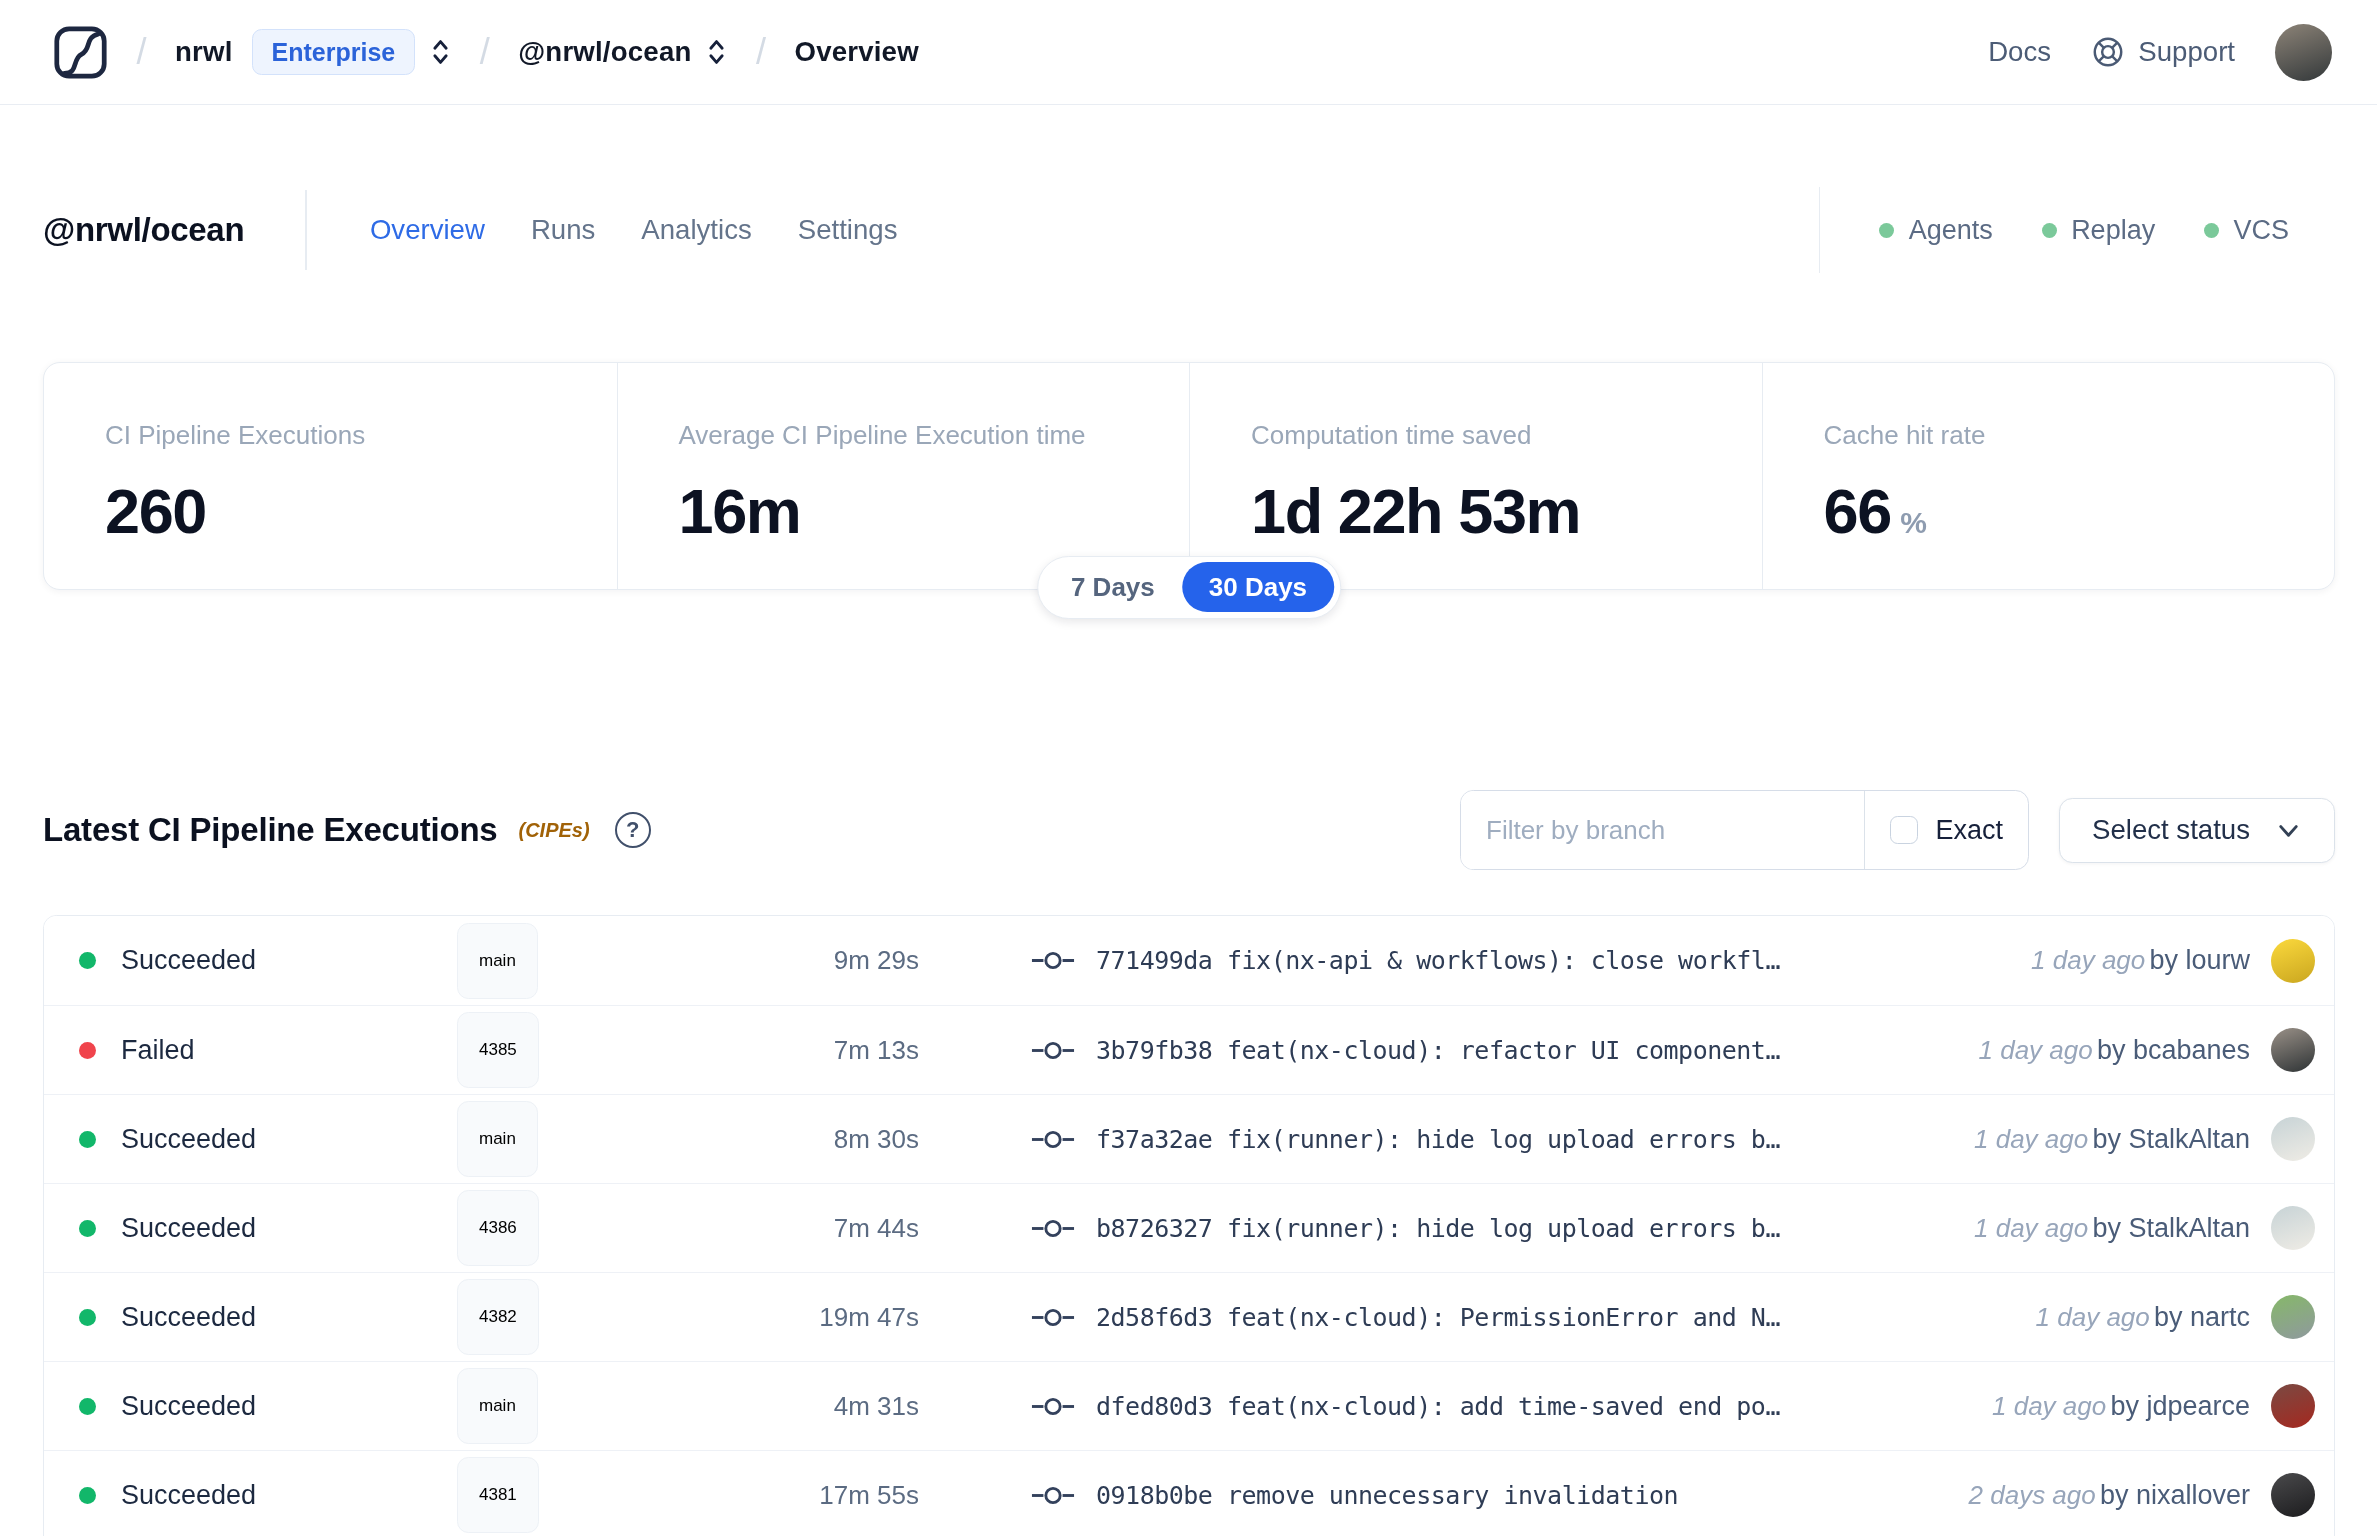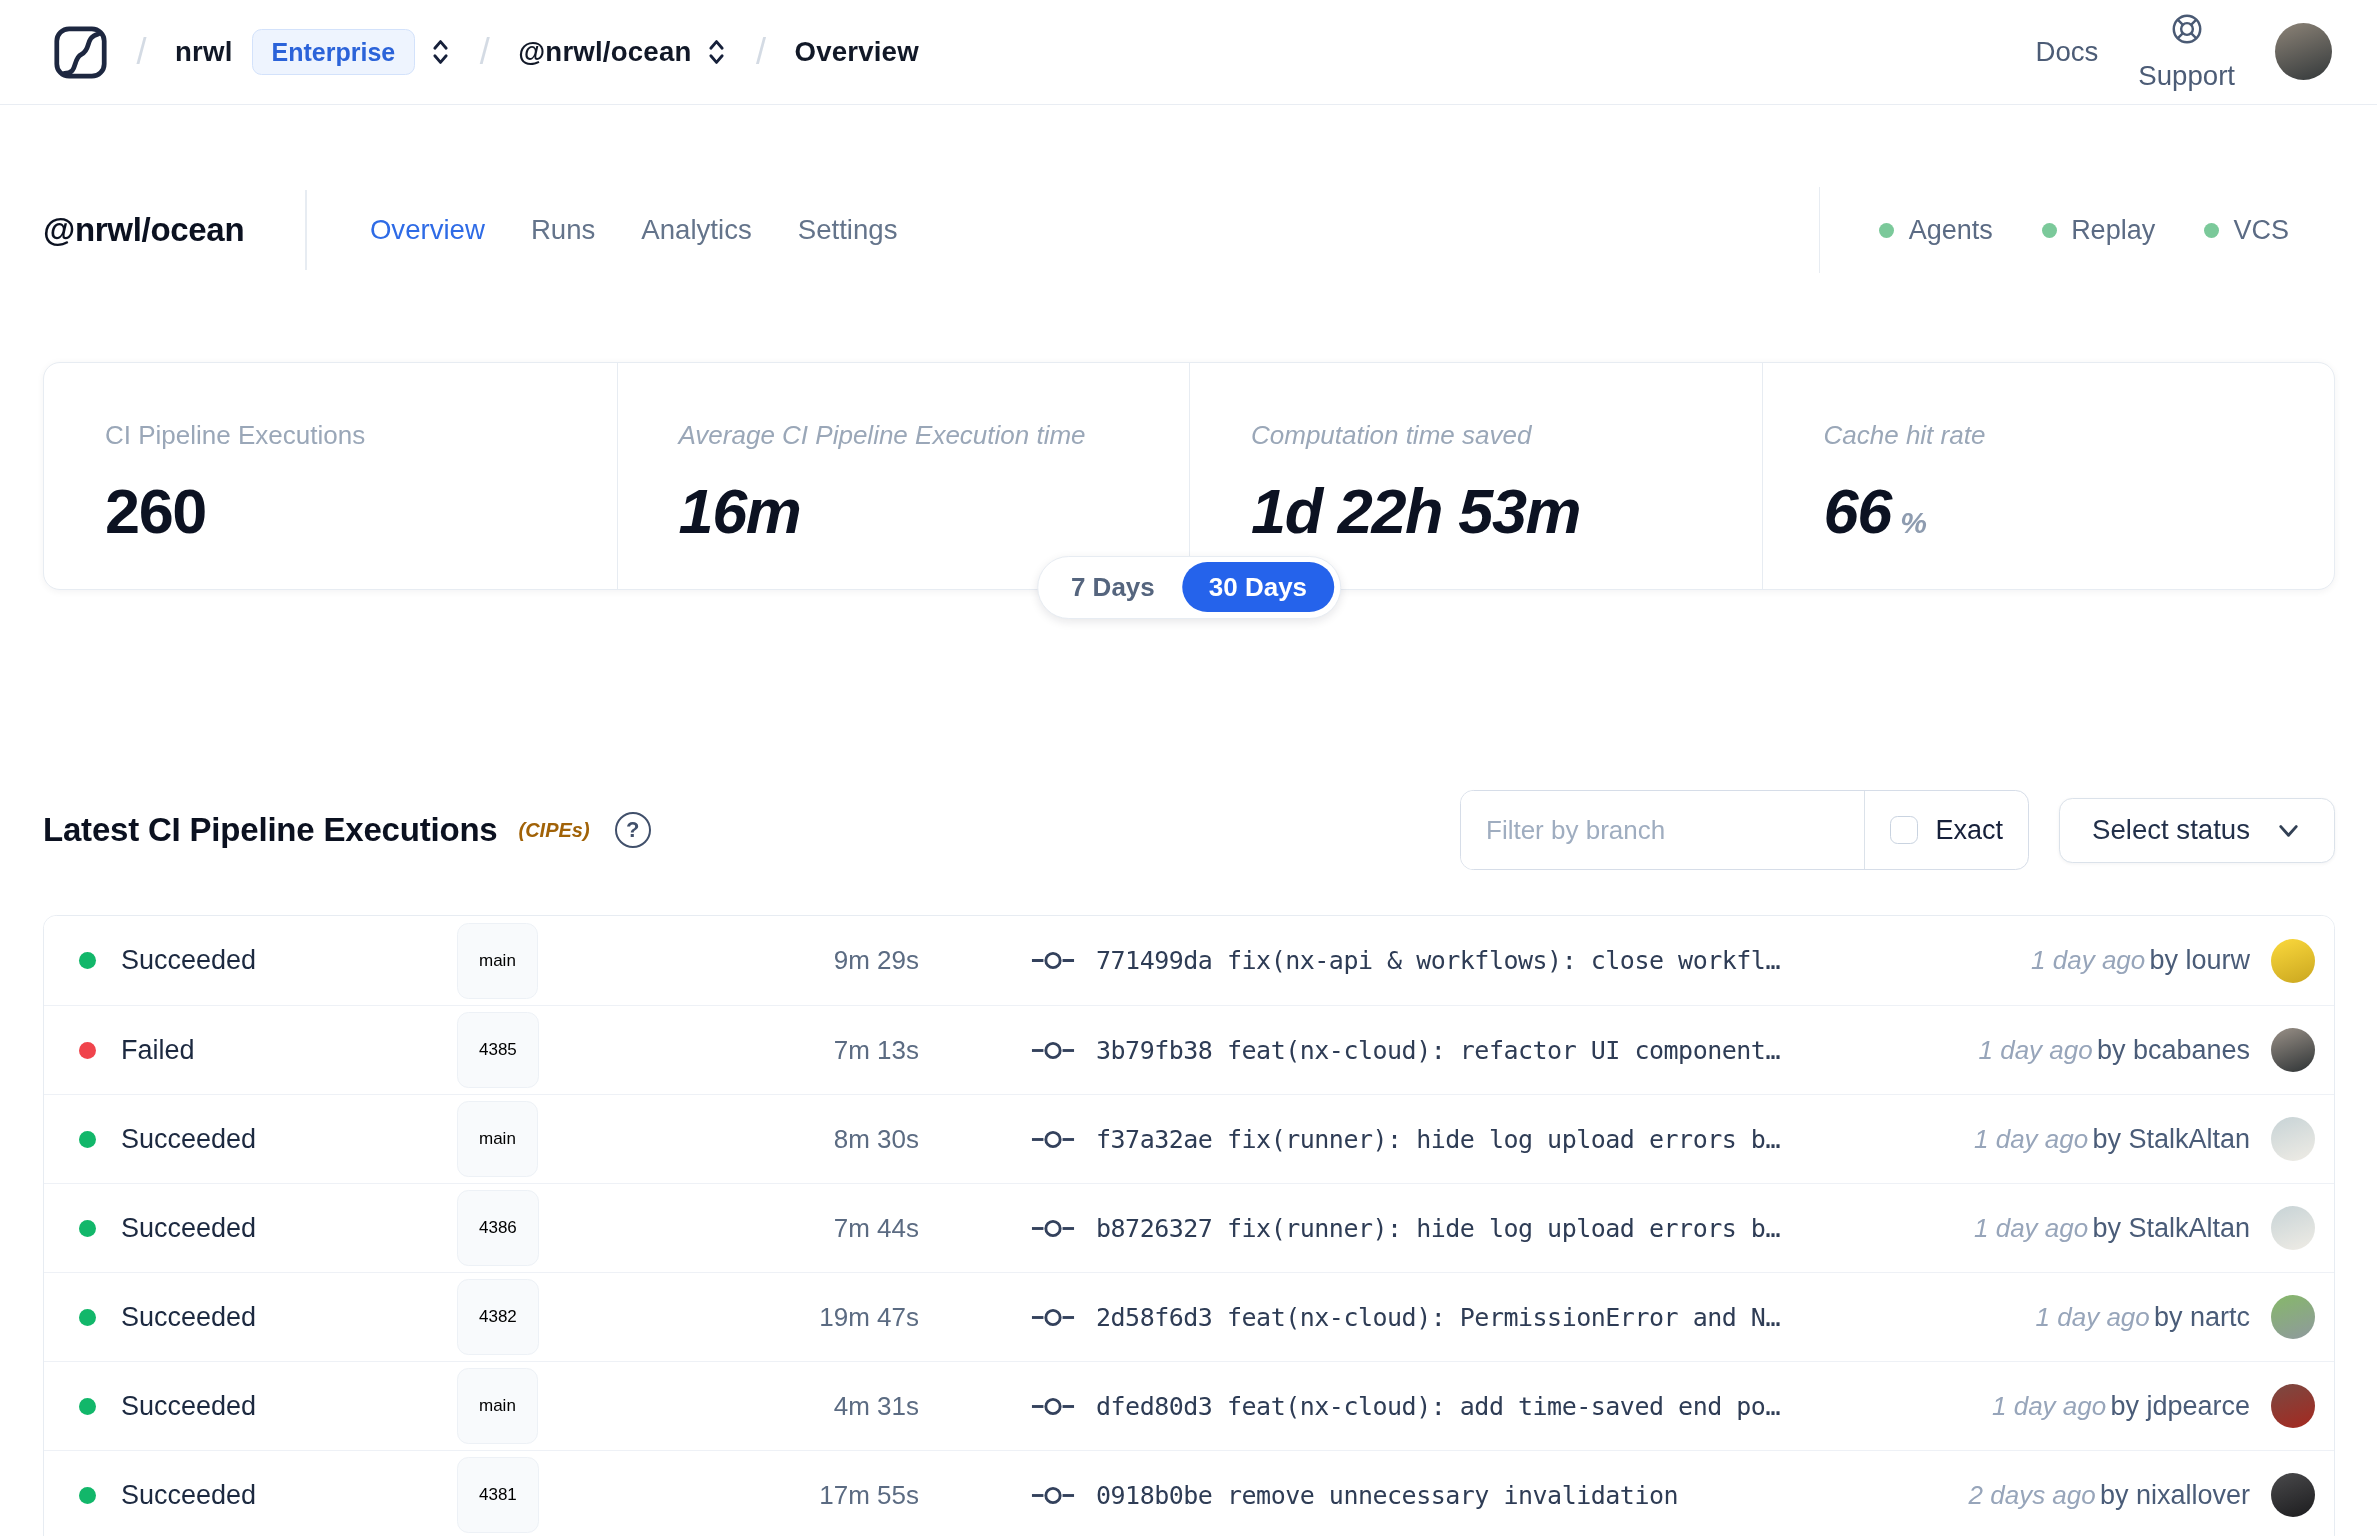--- a/index.html
+++ b/index.html
@@ -9,42 +9,42 @@
   
   .topbar { height:105px; display:flex; align-items:center; padding:0 46px 0 53px;
     border-bottom:1.9px solid #e9edf3; background:#fff; }
   .crumb-slash { color:#d4dbe4; font-size:36px; font-weight:300; margin:0 28.5px; }
   .crumb-text { font-size:27.6px; font-weight:600; color:#111827; letter-spacing:0.2px; }
   .ent-badge { margin-left:19px; font-size:25px; font-weight:600; color:#2b63d9;
     background:#eef4fe; border:1.9px solid #d3e2fb; border-radius:9.5px; padding:7.6px 19px; }
   .updown { margin-left:15px; cursor:pointer; display:inline-flex; }
   .topbar-right { margin-left:auto; display:flex; align-items:center; gap:40px; }
   .top-link { font-size:27.6px; font-weight:500; color:#4c5c76; cursor:pointer; }
-  .support-wrap { display:flex; align-items:center; gap:13.3px; cursor:pointer;flex-direction:column; }
+  .support-wrap { display:flex; align-items:center; gap:13.3px; cursor:pointer; }
   .avatar { width:57px; height:57px; border-radius:50%; background-image:linear-gradient(160deg,#8d8478,#33383a); }
 
   
   .ws-header { margin:84px 43px 0 43px; display:flex; align-items:center; height:82px; }
   .ws-title { font-size:33px; font-weight:700; color:#0b1120; width:262px; letter-spacing:-0.3px; }
   .vdiv { width:1.9px; height:80px; background:#e7ecf2; }
   .tabs { display:flex; align-items:center; gap:46px; margin-left:63px; }
   .tab { font-size:27.6px; font-weight:500; color:#64748b; cursor:pointer; }
   .tab.active { color:#2e6be6; }
   .ws-right { margin-left:auto; display:flex; align-items:center; }
   .statuses { display:flex; align-items:center; gap:49px; margin-left:59px; margin-right:46px; }
   .status-ind { display:flex; align-items:center; gap:14.3px; }
   .gdot { width:15px; height:15px; border-radius:50%; background:#7bc99a; }
   .status-ind span.lbl { font-size:27px; color:#5b6b84; }
 
   
   .stats { position:relative; margin:91px 43px 0 43px; height:228px; background:#fff;
     border:1.9px solid #e7ecf2; border-radius:17px; box-shadow:0 1.9px 7.6px rgba(15,23,42,.05);
     display:grid; grid-template-columns:1fr 1fr 1fr 1fr; }
   .stat-cell { padding:57px 38px 0 61px; }
-  .stat-cell + .stat-cell { border-left:1.9px solid #e7ecf2;font-style:italic; }
+  .stat-cell + .stat-cell { border-left:1.9px solid #e7ecf2; }
   .stat-label { font-size:26px; color:#9aa7b8; font-weight:500; }
   .stat-value { margin-top:24px; font-size:63px; font-weight:800; color:#0c1222; letter-spacing:-1.4px; }
   .stat-suffix { font-size:30px; font-weight:600; color:#8e9cb0; margin-left:9.5px; letter-spacing:0; }
   .range-toggle { position:absolute; left:50%; bottom:-30px; transform:translateX(-50%);
     background:#fff; border:1.9px solid #e7ecf2; border-radius:950px; padding:5.7px;
     display:flex; align-items:center; box-shadow:0 2.9px 9.5px rgba(15,23,42,.10); }
   .range-opt { font-size:26px; font-weight:600; color:#55657e; padding:9.5px 27px; cursor:pointer; border-radius:950px; }
   .range-opt.selected { background:#2563eb; color:#fff; font-weight:700; }
 
   

